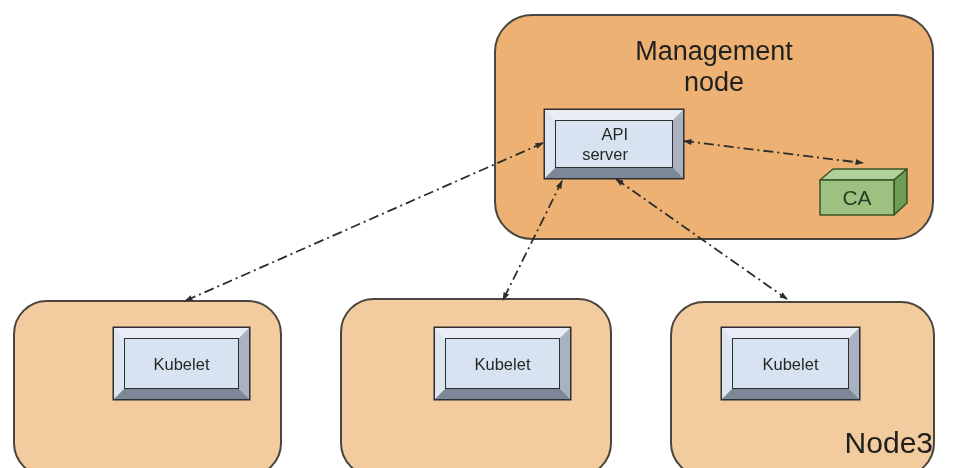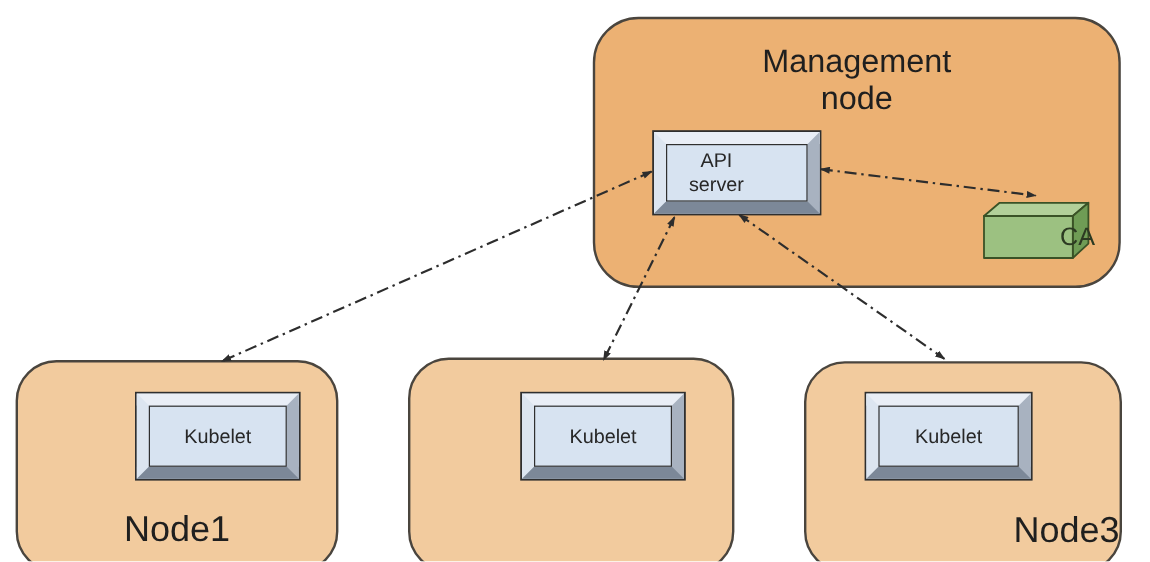--- a/index.html
+++ b/index.html
@@ -49,32 +49,32 @@
     background: var(--component-face,#d7e3f1);
     box-shadow:0 0 0 1.5px #2f2f2f;
     display:flex; align-items:center;
   }
   .bevel::after {
     content:""; position:absolute; inset:0;
     border:1px solid #2f2f2f; pointer-events:none;
   }
   .bevel-label { font-size:16.5px; line-height:20px; color:#272727; }
   .api { left:49px; top:94px; width:138px; height:68px; }
-  .api .bevel-label { width:62px; padding-left:11px; text-align:center; }
+  .api .bevel-label { width:62px; padding-left:11px; text-align:right; }
   .kubelet { justify-content:center; }
   .node1 .kubelet { left:99px; top:26px; width:135px; height:71px; }
   .node2 .kubelet { left:93px; top:28px; width:135px; height:71px; }
   .node3 .kubelet { left:50px; top:25px; width:137px; height:71px; }
   
   .ca { position:absolute; left:322px; top:150px; width:92px; height:52px; }
   .ca svg { position:absolute; inset:0; }
   .ca-label {
     position:absolute; left:2px; top:14px; width:74px; height:35px;
     display:flex; align-items:center; justify-content:center;
-    font-size:21px; color:#2c3a22;margin-left:41px;
+    font-size:21px; color:#2c3a22;
   }
   
   .arrows { position:absolute; inset:0; pointer-events:none; }
   .arrows line {
     stroke: var(--arrow,#2d2d2d); stroke-width:1.8;
     stroke-dasharray:10 4 2 4;
   }
 </style>
 </head>
 <body>
@@ -97,21 +97,20 @@
         <polygon points="2,14 76,14 76,49 2,49" fill="var(--ca-front,#9CC181)" stroke="#3a5226" stroke-width="1.5" stroke-linejoin="round"></polygon>
       </svg>
       <span class="ca-label">CA</span>
     </div>
   </div>
 
   <div class="group node node1">
     <div class="bevel kubelet">
       <span class="bevel-label">Kubelet</span>
     </div>
-    <div class="node-label">Node1</div>
   </div>
 
   <div class="group node node2">
     <div class="bevel kubelet">
       <span class="bevel-label">Kubelet</span>
     </div>
   </div>
 
   <div class="group node node3">
     <div class="bevel kubelet">

